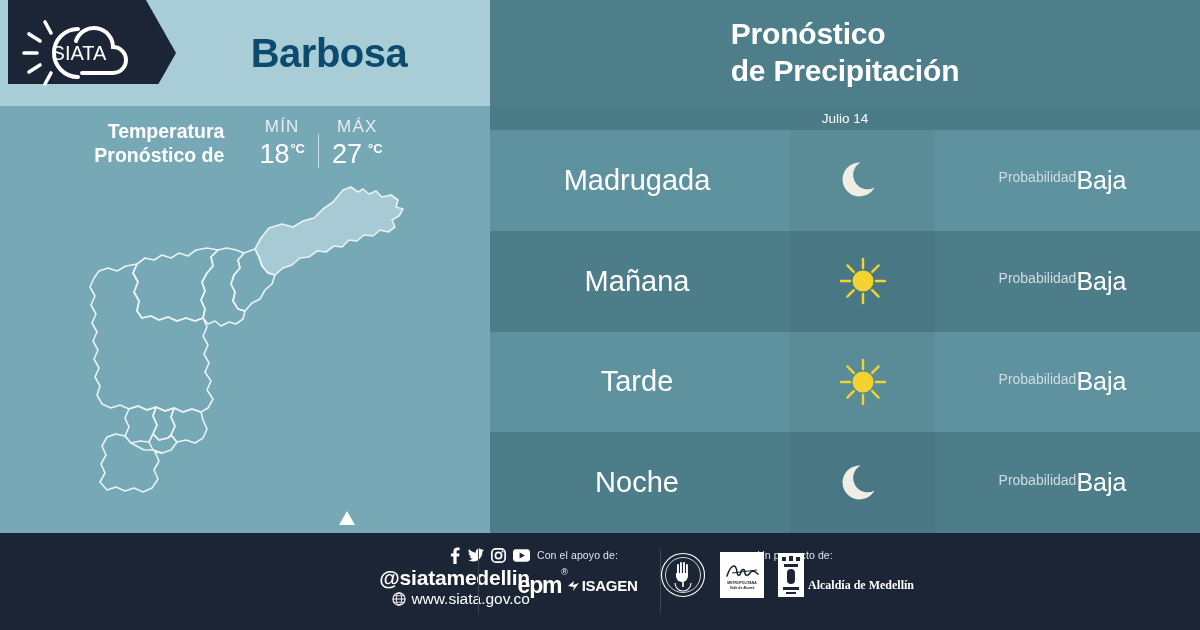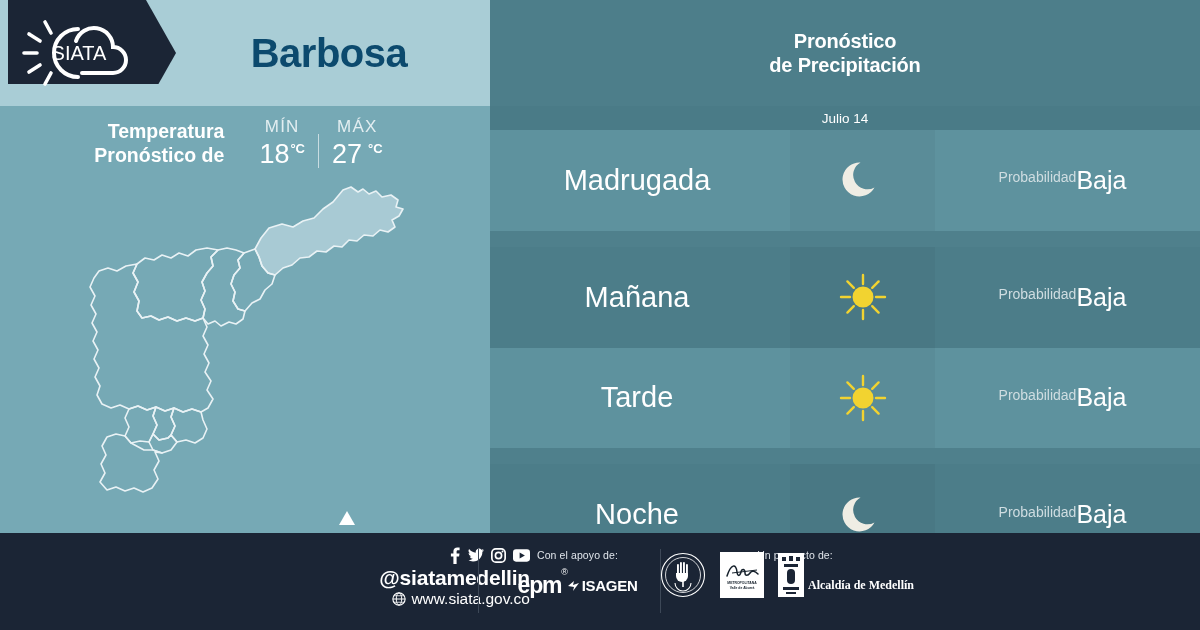--- a/index.html
+++ b/index.html
@@ -154,24 +154,24 @@
     left: 0; top: 0;
     width: 710px; height: 106px;
     background: #4d7e8a;
     display: flex;
     flex-direction: column;
     align-items: center;
     justify-content: center;
   }
   .fh-title {
     color: #ffffff;
-    font-size: 20px;
+    font-size: 30px;
     font-weight: bold;
     line-height: 1.22;
-    text-align: center;
+    text-align: left;
     letter-spacing: -0.2px;
   }
   .date-strip {
     position: absolute;
     left: 0; top: 106px;
     width: 710px; height: 24px;
     background: #4a7b87;
     display: flex;
     align-items: center;
     justify-content: center;
@@ -184,21 +184,21 @@
     left: 0; top: 130px;
     width: 710px; height: 403px;
   }
   .frow {
     position: relative;
     width: 710px;
     height: 100.75px;
     display: flex;
   }
   .frow.light { background: #5e929e; }
-  .frow.dark  { background: #4c7d89; margin-top: 16px; }
+  .frow.dark  { background: #4c7d89; }
 
   .cell-period {
     width: 300px;
     display: flex;
     align-items: center;
     justify-content: center;
     color: #ffffff;
     font-size: 29px;
     padding-right: 6px;
     box-sizing: border-box;

